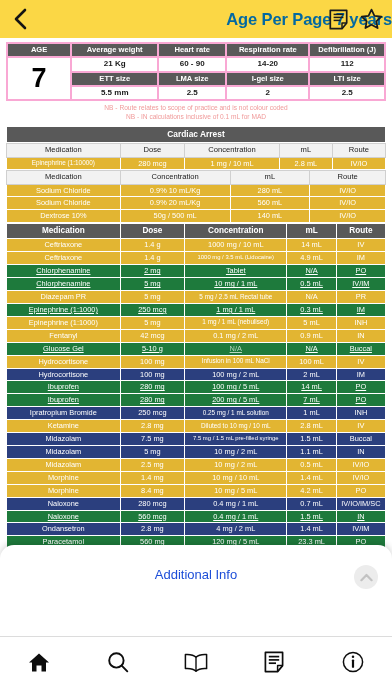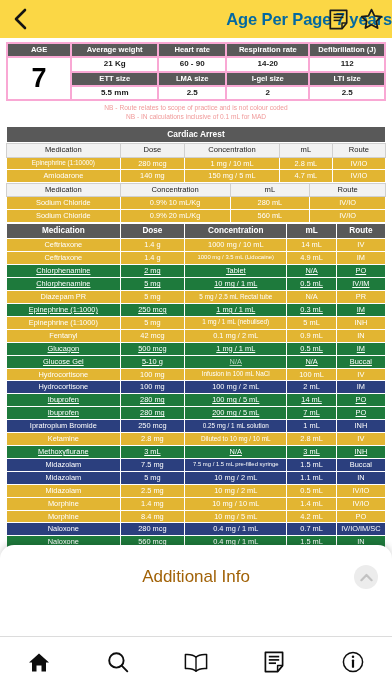--- a/index.html
+++ b/index.html
@@ -148,22 +148,22 @@
     height: 91px;
     background: #ffffff;
     border-radius: 14px 14px 0 0;
     box-shadow: 0 -2px 6px rgba(0,0,0,0.16);
     display: flex;
     align-items: flex-start;
     justify-content: center;
     padding-top: 22px;
   }
   .sheet-title {
-    font-size: 17px;
-    color: #a16207;
+    font-size: 13px;
+    color: #1d4ed8;
     font-weight: normal;
   }
   .sheet-chev {
     position: absolute;
     right: 14px; top: 20px;
     width: 24px; height: 24px;
     border-radius: 50%;
     background: #ececec;
     display: flex; align-items: center; justify-content: center;
     cursor: pointer;
@@ -273,27 +273,20 @@
             <td>mL</td>
             <td>Route</td>
           </tr>
           <tr class="r-gold">
             <td class="tiny">Epinephrine (1:10000)</td>
             <td>280 mcg</td>
             <td>1 mg / 10 mL</td>
             <td>2.8 mL</td>
             <td>IV/IO</td>
           </tr>
-          <tr class="r-gold">
-            <td>Amiodarone</td>
-            <td>140 mg</td>
-            <td>150 mg / 5 mL</td>
-            <td>4.7 mL</td>
-            <td>IV/IO</td>
-          </tr>
         </tbody>
     </table>
   </div>
 
   <div>
     <table>
       <colgroup>
           <col style="width:30%">
           <col style="width:29%">
           <col style="width:21%">
@@ -309,20 +302,26 @@
           <tr class="r-gold">
             <td>Sodium Chloride</td>
             <td>0.9% 10 mL/Kg</td>
             <td>280 mL</td>
             <td>IV/IO</td>
           </tr>
           <tr class="r-gold">
             <td>Sodium Chloride</td>
             <td>0.9% 20 mL/Kg</td>
             <td>560 mL</td>
+            <td>IV/IO</td>
+          </tr>
+          <tr class="r-gold">
+            <td>Dextrose 10%</td>
+            <td>50g / 500 mL</td>
+            <td>140 mL</td>
             <td>IV/IO</td>
           </tr>
         </tbody>
     </table>
   </div>
 
   <div>
     <table>
       <colgroup>
           <col style="width:30%">
@@ -389,27 +388,20 @@
             <td>INH</td>
           </tr>
           <tr class="r-gold">
             <td>Fentanyl</td>
             <td>42 mcg</td>
             <td>0.1 mg / 2 mL</td>
             <td>0.9 mL</td>
             <td>IN</td>
           </tr>
           <tr class="r-green">
-            <td>Glucagon</td>
-            <td>500 mcg</td>
-            <td>1 mg / 1 mL</td>
-            <td>0.5 mL</td>
-            <td>IM</td>
-          </tr>
-          <tr class="r-green">
             <td>Glucose Gel</td>
             <td>5-10 g</td>
             <td class="dim">N/A</td>
             <td>N/A</td>
             <td>Buccal</td>
           </tr>
           <tr class="r-gold">
             <td>Hydrocortisone</td>
             <td>100 mg</td>
             <td class="tiny">Infusion in 100 mL NaCl</td>
@@ -443,27 +435,20 @@
             <td class="tiny">0.25 mg / 1 mL solution</td>
             <td>1 mL</td>
             <td>INH</td>
           </tr>
           <tr class="r-gold">
             <td>Ketamine</td>
             <td>2.8 mg</td>
             <td class="tiny">Diluted to 10 mg / 10 mL</td>
             <td>2.8 mL</td>
             <td>IV</td>
-          </tr>
-          <tr class="r-green">
-            <td>Methoxyflurane</td>
-            <td>3 mL</td>
-            <td>N/A</td>
-            <td>3 mL</td>
-            <td>INH</td>
           </tr>
           <tr class="r-navy">
             <td>Midazolam</td>
             <td>7.5 mg</td>
             <td class="tiny2">7.5 mg / 1.5 mL pre-filled syringe</td>
             <td>1.5 mL</td>
             <td>Buccal</td>
           </tr>
           <tr class="r-navy">
             <td>Midazolam</td>

